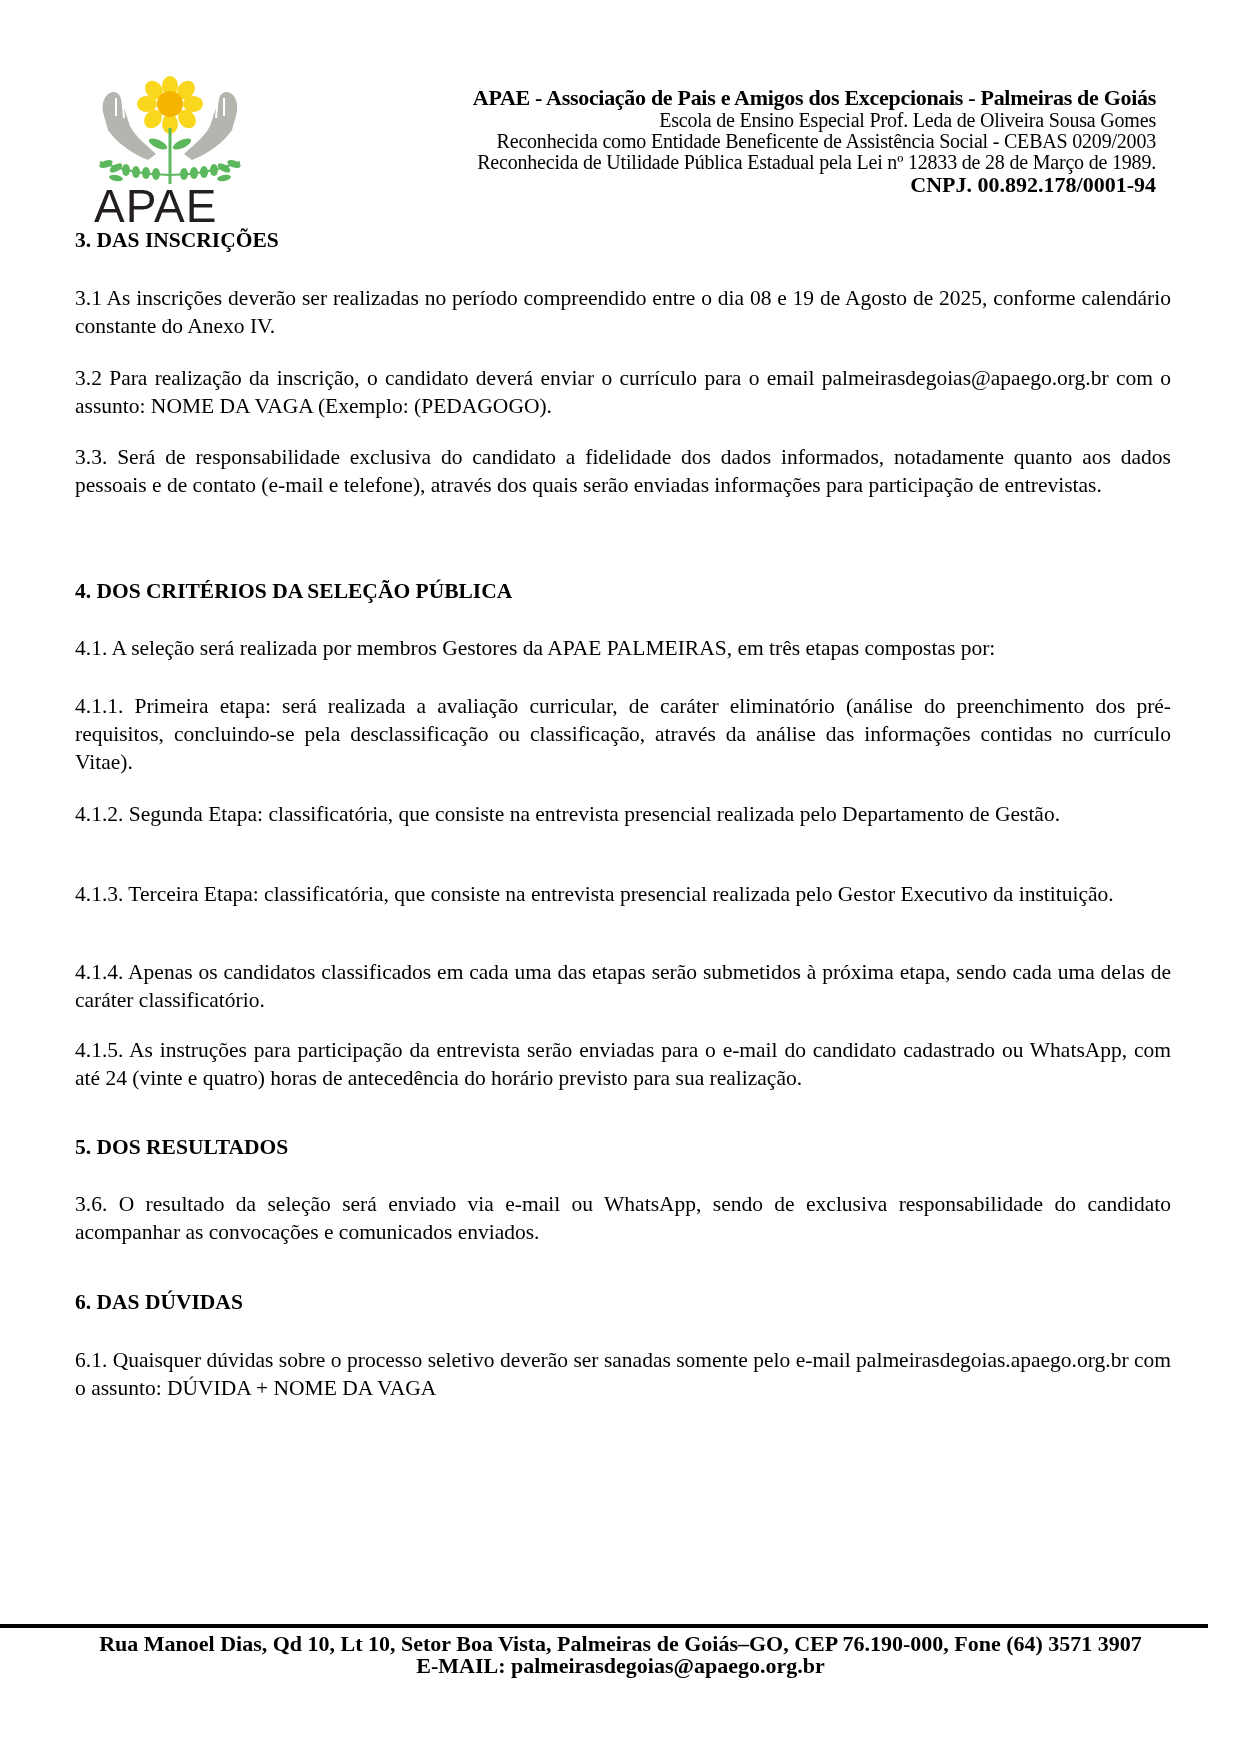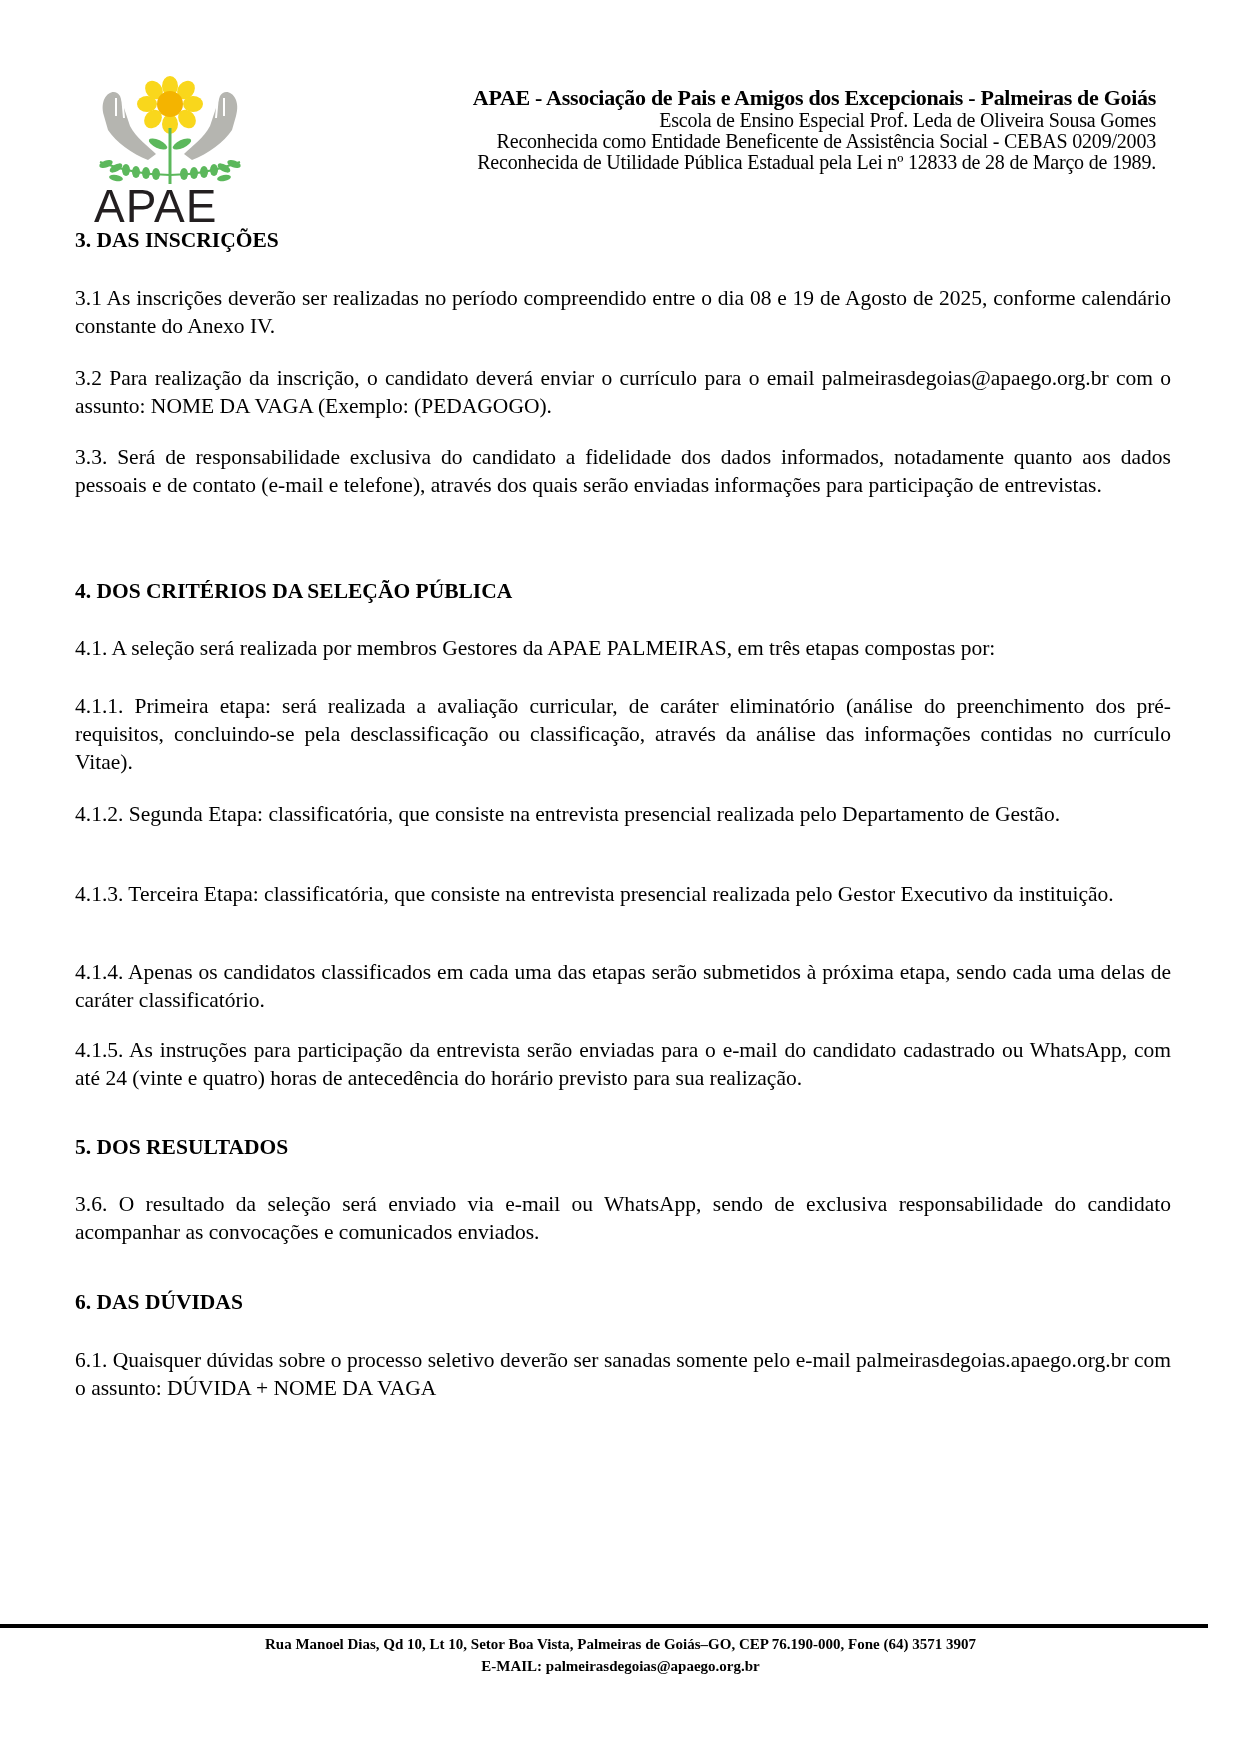--- a/index.html
+++ b/index.html
@@ -27,21 +27,21 @@
     }
     .content h2 { font-size: 21.5px; font-weight: bold; margin: 0; line-height: 28px; }
     .content p { margin: 0; text-align: justify; }
     .abs { position: absolute; left: 0; width: 1096px; }
 
     .footer-rule {
       position: absolute; left: 0; top: 1624px; width: 1208px; height: 4px; background: #000;
     }
     .footer {
       position: absolute; left: 0; top: 1633px; width: 1241px; text-align: center;
-      font-weight: bold; font-size: 15px; line-height: 22px;
+      font-weight: bold; font-size: 22px; line-height: 22px;
     }
   </style>
 </head>
 <body>
 
 <div class="logo">
   <svg width="190" height="110" viewBox="0 0 190 110">
 
     <path d="M18 40 C12 20, 28 10, 34 20 L44 50 C50 62, 62 70, 70 78 L62 84 C46 78, 30 66, 22 54 Z" fill="#b5b5b0"></path>
     <path d="M30 22 L30 40 M36 20 L38 42" stroke="#ffffff" stroke-width="2" fill="none"></path>
@@ -82,20 +82,21 @@
     <path d="M14 86 Q84 112 154 86" stroke="#5cb85c" stroke-width="2" fill="none"></path>
   </svg>
 </div>
 <div class="logo-text">APAE</div>
 
 <div class="header-lines">
   <div class="org">APAE - Associação de Pais e Amigos dos Excepcionais - Palmeiras de Goiás</div>
   <div class="line">Escola de Ensino Especial Prof. Leda de Oliveira  Sousa Gomes</div>
   <div class="line">Reconhecida como Entidade Beneficente de Assistência Social - CEBAS 0209/2003</div>
   <div class="line">Reconhecida de Utilidade Pública Estadual pela Lei nº 12833 de 28 de Março  de 1989.</div>
+  <div class="cnpj">CNPJ. 00.892.178/0001-94</div>
 </div>
 
 <div class="content">
   <h2 class="abs" style="top:-2px">3. DAS INSCRIÇÕES</h2>
   <p class="abs" style="top:56px">3.1 As inscrições deverão ser realizadas no período compreendido entre o dia 08 e 19 de Agosto de 2025, conforme calendário constante do Anexo IV.</p>
   <p class="abs" style="top:136px">3.2 Para realização da inscrição, o candidato deverá enviar o currículo para o email palmeirasdegoias@apaego.org.br com o assunto: NOME DA VAGA (Exemplo: (PEDAGOGO).</p>
   <p class="abs" style="top:215px">3.3. Será de responsabilidade exclusiva do candidato a fidelidade dos dados informados, notadamente quanto aos dados pessoais e de contato (e-mail e telefone), através dos quais serão enviadas informações para participação de entrevistas.</p>
 
   <h2 class="abs" style="top:349px">4. DOS CRITÉRIOS DA SELEÇÃO PÚBLICA</h2>
   <p class="abs" style="top:406px">4.1. A seleção será realizada por membros Gestores da APAE PALMEIRAS, em três etapas compostas por:</p>

